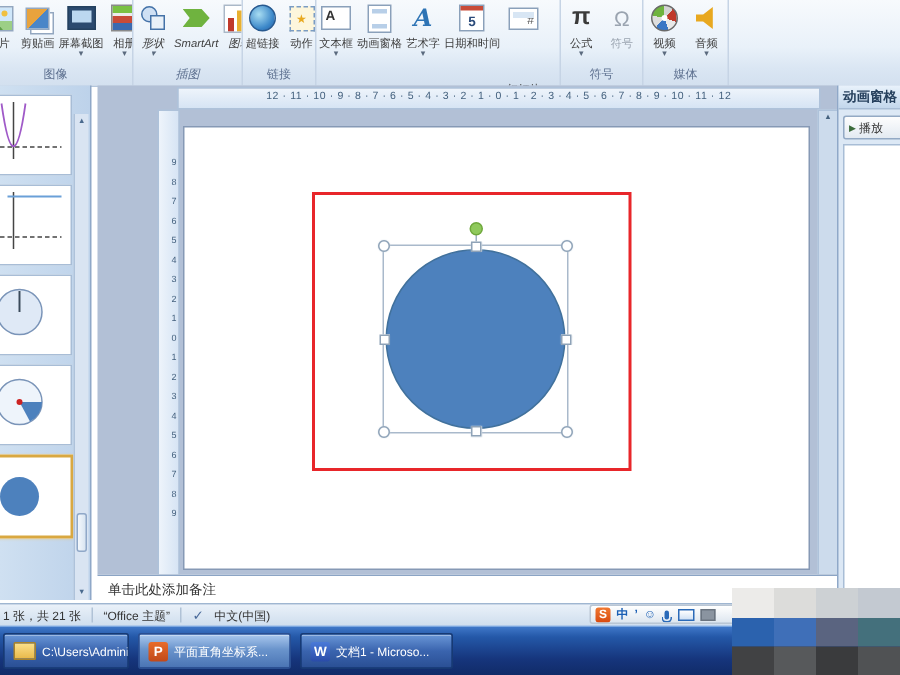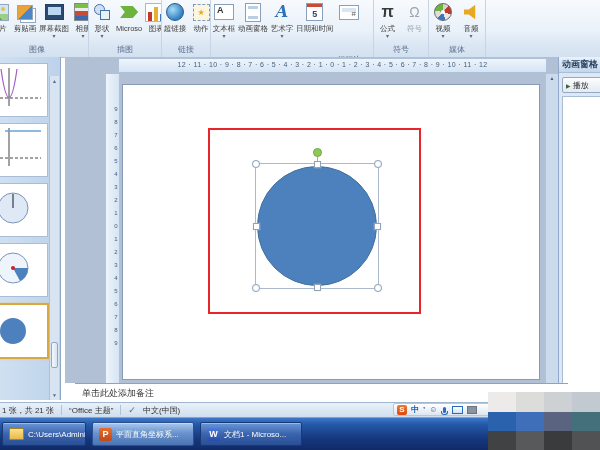--- a/index.html
+++ b/index.html
@@ -10,21 +10,21 @@
   #ribbon{position:absolute;left:0;top:0;width:600px;height:57px;
     background:linear-gradient(#f7fafd,#e9f1f9 55%,#dae6f3 80%,#d3e0ef);
     border-bottom:1px solid #b4c6db;display:flex;}
   .rgroup{height:100%;display:flex;flex-direction:column;border-right:1px solid #c6d4e5;flex:none;overflow:hidden;}
   .ritems{flex:1;display:flex;align-items:flex-start;justify-content:space-around;padding-top:1px;}
   .ritem{display:flex;flex-direction:column;align-items:center;cursor:default;padding:0 1px;}
   .lbl{font-size:7.5px;color:#3d3d3d;white-space:nowrap;margin-top:1px;}
   .lbl.wrap{white-space:normal;width:27px;line-height:1.15;text-align:center;margin-top:33px;}
   .arr{font-size:6px;color:#5a6a7e;line-height:5px;height:5px;}
   .glabel{font-size:8px;color:#5e7190;text-align:center;padding:0 0 2px;white-space:nowrap;}
-  .g1{width:102px;margin-left:-14px;} .g2{width:72px;} .g3{width:48px;}
+  .g1{width:102px;margin-left:-14px;} .g2{width:72px;font-style:italic;} .g3{width:48px;}
   .g4{width:162px;} .g5{width:54px;} .g6{width:56px;}
   .gfill{flex:1;border-right:none;}
 
   
   .i{height:22px;width:24px;display:flex;align-items:center;justify-content:center;position:relative;flex:none;}
   .shape{position:relative;}
   .ic-picture .shape{width:18px;height:15px;border:1px solid #93a7c0;background:linear-gradient(#cfe7fa 0 58%,#9ccf86 58%);}
   .ic-picture .shape:before{content:"";position:absolute;top:2px;right:3px;width:4px;height:4px;border-radius:50%;background:#f0c040;}
   .ic-picture .shape:after{content:"";position:absolute;bottom:0;left:2px;border-left:5px solid transparent;border-right:5px solid transparent;border-bottom:6px solid #5f9e4a;}
   .ic-clipart .shape{width:14px;height:13px;border:1px solid #93a7c0;background:linear-gradient(135deg,#e8a33d 0 50%,#4a86c8 50%);box-shadow:3px 3px 0 -1px #fff,3px 3px 0 0 #93a7c0;}
@@ -101,21 +101,21 @@
   
   #anim-pane{position:absolute;left:558px;top:57px;width:42px;height:343px;background:#dce8f5;border-left:1px solid #8fa8c8;overflow:hidden;}
   #anim-title{height:14px;background:linear-gradient(#e9f2fb,#c3d7ec);border-bottom:1px solid #a8bdd6;
     font-size:9px;font-weight:bold;color:#27415e;padding:1px 0 0 3px;white-space:nowrap;}
   #play-btn{margin:4px 0 0 3px;width:50px;height:14px;background:linear-gradient(#fdfdfd,#e3eaf2);
     border:1px solid #93a9c4;border-radius:2px;font-size:8px;color:#333;display:flex;align-items:center;gap:2px;padding:0 3px;white-space:nowrap;}
   #play-btn .tri{font-size:6px;color:#3a6a3a;}
   #anim-list{margin:3px 0 0 3px;width:60px;height:300px;background:#fff;border:1px solid #a8bdd6;}
 
   
-  #notes{position:absolute;left:75px;top:383px;width:493px;height:16px;background:#fff;border-top:1px solid #8ba4c4;
+  #notes{position:absolute;left:65px;top:383px;width:493px;height:16px;background:#fff;border-top:1px solid #8ba4c4;
     font-size:9px;color:#333;line-height:19px;padding-left:7px;box-sizing:border-box;}
 
   
   #statusbar{position:absolute;left:0;top:402px;width:600px;height:15px;
     background:linear-gradient(#eaf1f9,#cfdeee);border-top:1px solid #9fb6d1;
     display:flex;align-items:center;gap:7px;font-size:8px;color:#333;padding-left:2px;box-sizing:border-box;}
   .ssep{width:1px;height:10px;background:#b0c2d6;}
   #spell{font-size:9px;color:#4a6a9a;line-height:10px;}
 
   
@@ -196,21 +196,21 @@
           <span class="i ic-shapes">
               <span class="shape"></span>
             </span>
           <span class="lbl">形状</span>
           <span class="arr">▾</span>
         </div>
         <div class="ritem">
           <span class="i ic-smartart">
               <span class="shape"></span>
             </span>
-          <span class="lbl">Microso</span>
+          <span class="lbl">SmartArt</span>
         </div>
         <div class="ritem">
           <span class="i ic-chart">
               <span class="shape"></span>
             </span>
           <span class="lbl">图表</span>
         </div>
       </div>
       <div class="glabel">插图</div>
     </div>

